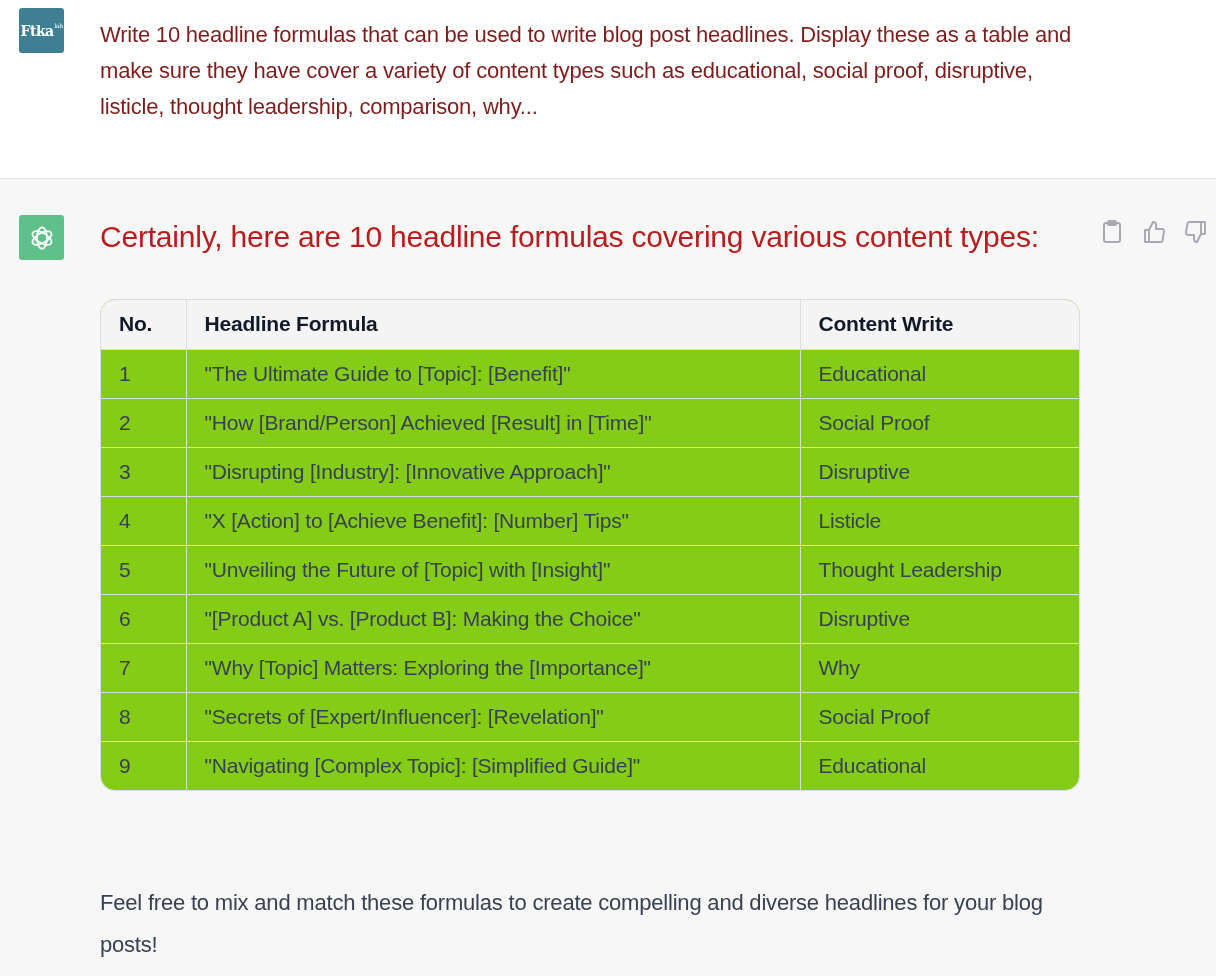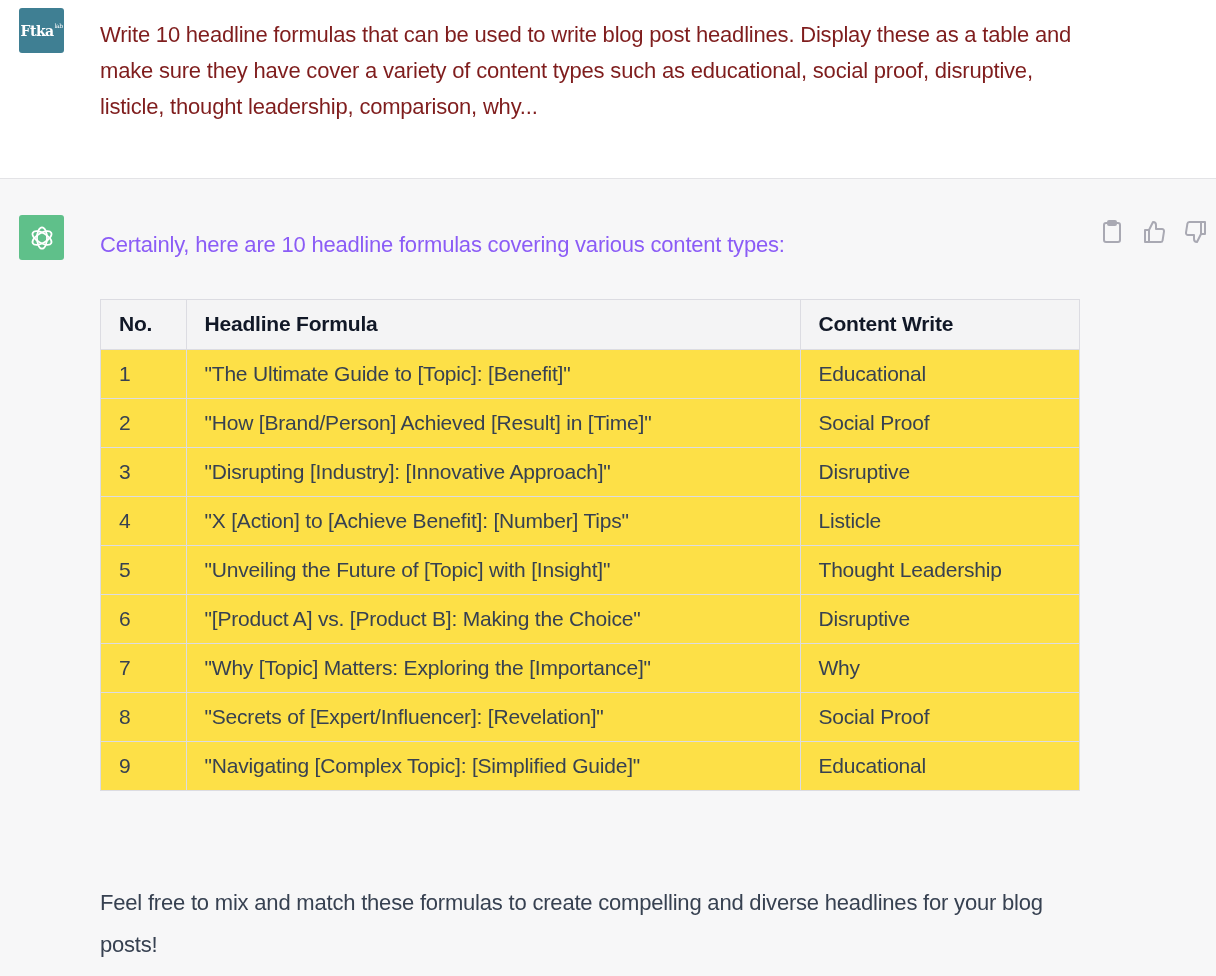--- a/index.html
+++ b/index.html
@@ -60,45 +60,44 @@
       background: #f7f7f8;
     }
     .gpt-avatar {
       left: 19px; top: 35px;
       background: #5fc08a;
       display: flex; align-items: center; justify-content: center;
     }
     .intro-text {
       position: absolute;
       left: 100px; top: 39px;
-      font-size: 22px;
+      font-size: 30px;
       line-height: 36px;
-      color: #8b5cf6;
-      letter-spacing: -0.2px;
-      margin-top: 8px;
+      color: #b91c1c;
+      letter-spacing: -0.2px;
     }
     .actions {
       position: absolute;
       right: 8px; top: 40px;
       display: flex; gap: 18px;
     }
     .action-btn {
       width: 24px; height: 24px;
       display: flex; align-items: center; justify-content: center;
       cursor: pointer;
     }
 
     .table-wrap {
       position: absolute;
       left: 100px; top: 119px;
       width: 980px;
       border: 1px solid #dcdce2;
-      border-radius: 0;
+      border-radius: 15px;
       overflow: hidden;
-      background: #fde047;
+      background: #84cc16;
     }
     table {
       width: 100%;
       border-collapse: collapse;
       font-size: 21px;
       color: #374151;
       letter-spacing: -0.2px;
     }
     th, td {
       height: 49px;

